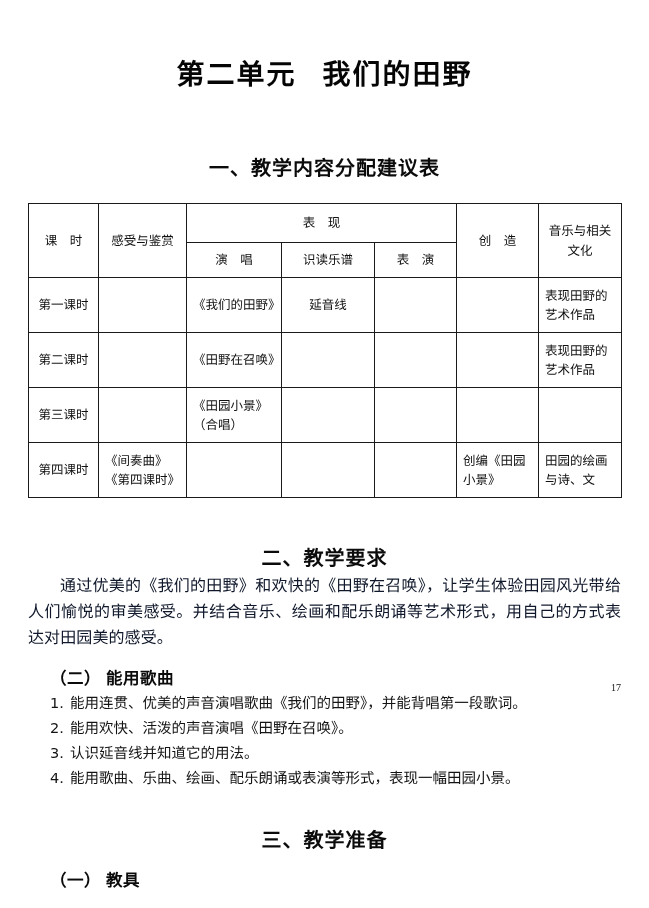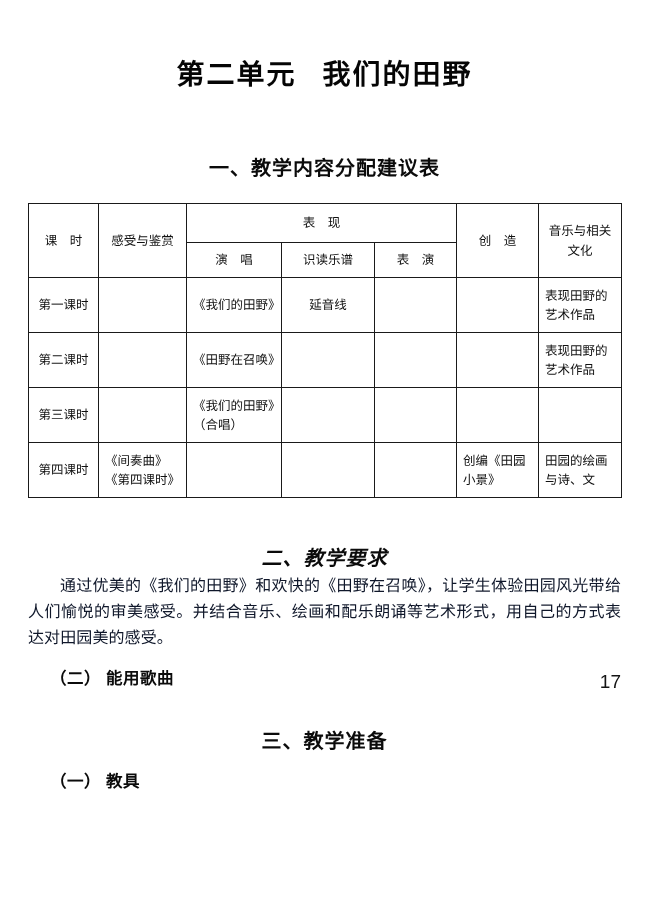--- a/index.html
+++ b/index.html
@@ -41,21 +41,21 @@
 
   
   .section-heading {
     text-align: center;
     font-size: 20px;
     font-weight: bold;
     letter-spacing: 1px;
     color: #0b0b0b;
   }
   .sec1 { margin: 16px; padding-top: 44px; }
-  .sec2 { margin: 0; padding-top: 44px; font-style: italic; }
+  .sec2 { margin: 0; padding-top: 44px; }
   .sec3 { margin: 0; padding-top: 34px; }
 
   
   .table-wrap {
     margin-top: 22px;
   }
   table.plan {
     border-collapse: collapse;
     width: 593px;
     table-layout: fixed;
@@ -118,23 +118,23 @@
   ol.req-list li .num {
     display: inline-block;
     width: 20px;
   }
 
   
   .page-number {
     position: absolute;
     right: 28px;
     bottom: 26px;
-    font-size: 19px;
+    font-size: 10px;
     color: #141414;
-    font-family: Liberation Sans, sans-serif;
+    font-family: Liberation Serif, serif;
   }
 </style>
 </head>
 <body>
 
 <div class="page">
 
   <h1 class="unit-title"><span>第二单元</span><span class="gap"></span><span>我们的田野</span></h1>
 
   <h2 class="section-heading sec1">一、教学内容分配建议表</h2>
@@ -179,21 +179,21 @@
           <td class="cell-center"></td>
           <td class="cell-center">《田野在召唤》</td>
           <td class="cell-center"></td>
           <td class="cell-center"></td>
           <td class="cell-center"></td>
           <td class="wrapcell">表现田野的艺术作品</td>
         </tr>
         <tr class="body-row">
           <td class="cell-center">第三课时</td>
           <td class="cell-center"></td>
-          <td class="wrapcell">《我们的田野》（合唱）</td>
+          <td class="wrapcell">《田园小景》（合唱）</td>
           <td class="cell-center"></td>
           <td class="cell-center"></td>
           <td class="cell-center"></td>
           <td class="wrapcell"></td>
         </tr>
         <tr class="body-row">
           <td class="cell-center">第四课时</td>
           <td class="wrapcell">《间奏曲》《第四课时》</td>
           <td class="cell-center"></td>
           <td class="cell-center"></td>
@@ -205,20 +205,26 @@
     </table>
   </div>
 
   <h2 class="section-heading sec2">二、教学要求</h2>
 
 
   <p class="para indent">通过优美的《我们的田野》和欢快的《田野在召唤》，让学生体验田园风光带给人们愉悦的审美感受。并结合音乐、绘画和配乐朗诵等艺术形式，用自己的方式表达对田园美的感受。</p>
 
   <h3 class="sub-heading"><span>（二）</span><span class="sp"></span><span>能用歌曲</span></h3>
 
+  <ol class="req-list">
+    <li><span class="num">1.</span><span>能用连贯、优美的声音演唱歌曲《我们的田野》，并能背唱第一段歌词。</span></li>
+    <li><span class="num">2.</span><span>能用欢快、活泼的声音演唱《田野在召唤》。</span></li>
+    <li><span class="num">3.</span><span>认识延音线并知道它的用法。</span></li>
+    <li><span class="num">4.</span><span>能用歌曲、乐曲、绘画、配乐朗诵或表演等形式，表现一幅田园小景。</span></li>
+  </ol>
 
   <h2 class="section-heading sec3">三、教学准备</h2>
 
   <h3 class="sub-heading"><span>（一）</span><span class="sp"></span><span>教具</span></h3>
 
   <div class="page-number">17</div>
 
 </div>
 
 </body></html>

